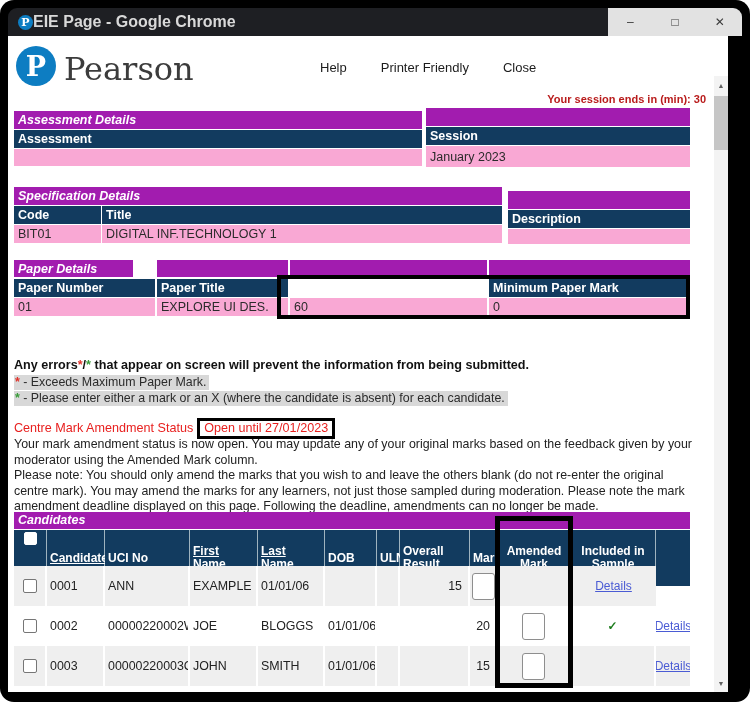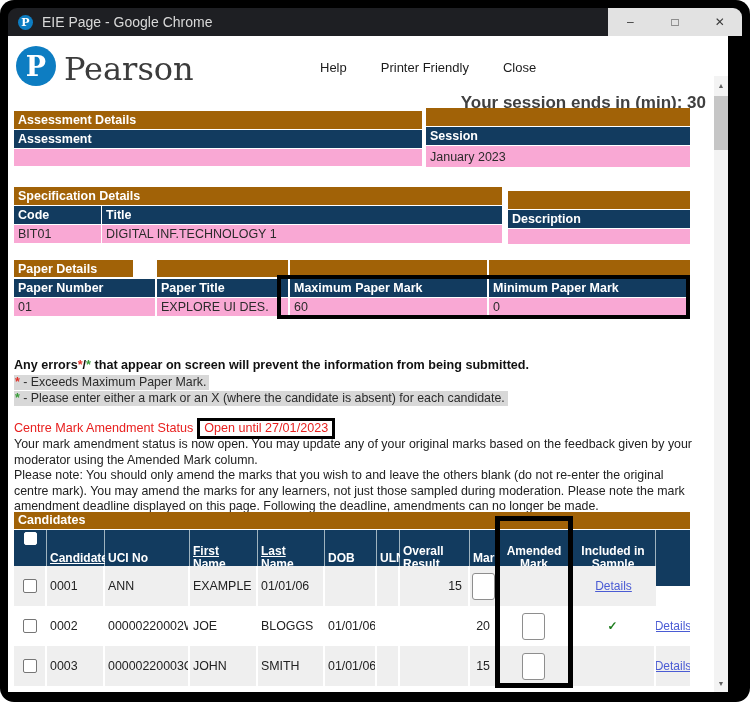--- a/index.html
+++ b/index.html
@@ -3,35 +3,35 @@
 <meta charset="utf-8">
 <style>
   html,body{margin:0;padding:0;background:#fff;}
   .screen{position:relative;width:750px;height:702px;background:#000;border-radius:14px;overflow:hidden;
           font-family:"Liberation Sans",sans-serif;}
   
   .titlebar{position:absolute;left:8px;top:8px;width:734px;height:28px;background:#1e1f23;
             border-top-left-radius:9px;border-top-right-radius:9px;display:flex;align-items:center;}
   .favicon{width:15px;height:15px;border-radius:50%;background:#0d7dc2;color:#fff;font-size:11px;font-weight:bold;
            display:flex;align-items:center;justify-content:center;margin-left:10px;font-family:"DejaVu Serif",serif;flex:none;}
-  .win-title{color:#d9d9d9;font-size:14px;margin-left:9px;white-space:nowrap;}
+  .win-title{color:#d9d9d9;font-size:16px;white-space:nowrap;font-weight:bold;}
   .win-controls{position:absolute;right:0;top:0;width:134px;height:28px;background:#e2e2e2;display:flex;border-top-right-radius:9px;}
   .win-btn{flex:1;display:flex;align-items:center;justify-content:center;color:#3a3a3a;font-size:12px;cursor:default;}
   
   .content{position:absolute;left:8px;top:36px;width:720px;height:656px;background:#fff;}
   .logo-circle{position:absolute;left:8px;top:10px;width:40px;height:40px;border-radius:50%;background:#0d7dc2;color:#fff;
                display:flex;align-items:center;justify-content:center;font-family:"DejaVu Serif",serif;font-size:27px;font-weight:bold;}
   .logo-word{position:absolute;left:56px;top:14px;font-family:"DejaVu Serif",serif;font-size:32px;color:#3c3c3c;}
   .nav{position:absolute;left:312px;top:24px;display:flex;gap:34px;font-size:13px;color:#1c1c1c;}
   .nav span{cursor:pointer;}
-  .session-timer{position:absolute;right:22px;top:57px;color:#404040;font-weight:bold;font-size:17px;}
+  .session-timer{position:absolute;right:22px;top:57px;color:#b91c1c;font-weight:bold;font-size:11px;}
   
   .bar{position:absolute;height:18px;line-height:18px;color:#fff;font-weight:bold;font-size:12.5px;
        padding-left:4px;box-sizing:border-box;white-space:nowrap;overflow:hidden;}
-  .teal{background:#a16207;}
+  .teal{background:#a21caf;font-style:italic;}
   .navy{background:#123b5f;}
   .grayrow{position:absolute;background:#f9a8d4;font-size:12.5px;color:#2b2b2b;padding-left:4px;box-sizing:border-box;
            display:flex;align-items:center;white-space:nowrap;overflow:hidden;}
   
   .annot{position:absolute;border:4px solid #000;box-sizing:border-box;z-index:30;pointer-events:none;}
   
   .err-head{position:absolute;left:6px;top:322px;font-size:12.6px;font-weight:bold;color:#111;}
   .err-item{position:absolute;left:6px;font-size:12.4px;color:#2b2b2b;background:#d8d8d8;padding:0 3px 1px 1px;}
   .star-red{color:#e0332b;font-weight:bold;}
   .star-green{color:#3a9c3a;font-weight:bold;}
@@ -111,21 +111,20 @@
     <div class="bar navy" style="left:500px;top:174px;width:182px;">Description</div>
     <div class="grayrow" style="left:500px;top:193px;width:182px;height:15px;"></div>
 
     <div class="bar teal" style="left:6px;top:224px;width:119px;height:17px;">Paper Details</div>
     <div class="bar teal" style="left:149px;top:224px;width:131px;height:17px;"></div>
     <div class="bar teal" style="left:282px;top:224px;width:197px;height:17px;"></div>
     <div class="bar teal" style="left:481px;top:224px;width:201px;height:17px;"></div>
 
     <div class="bar navy" style="left:6px;top:243px;width:141px;">Paper Number</div>
     <div class="bar navy" style="left:149px;top:243px;width:131px;">Paper Title</div>
-    <div class="bar navy" style="left:282px;top:243px;width:197px;">Maximum Paper Mark</div>
     <div class="bar navy" style="left:481px;top:243px;width:201px;">Minimum Paper Mark</div>
 
     <div class="grayrow" style="left:6px;top:262px;width:141px;height:18px;">01</div>
     <div class="grayrow" style="left:149px;top:262px;width:131px;height:18px;">EXPLORE UI DES.</div>
     <div class="grayrow" style="left:282px;top:262px;width:197px;height:18px;">60</div>
     <div class="grayrow" style="left:481px;top:262px;width:201px;height:18px;">0</div>
 
     <div class="annot" style="left:269px;top:239px;width:413px;height:44px;"></div>
 
     <div class="err-head">

